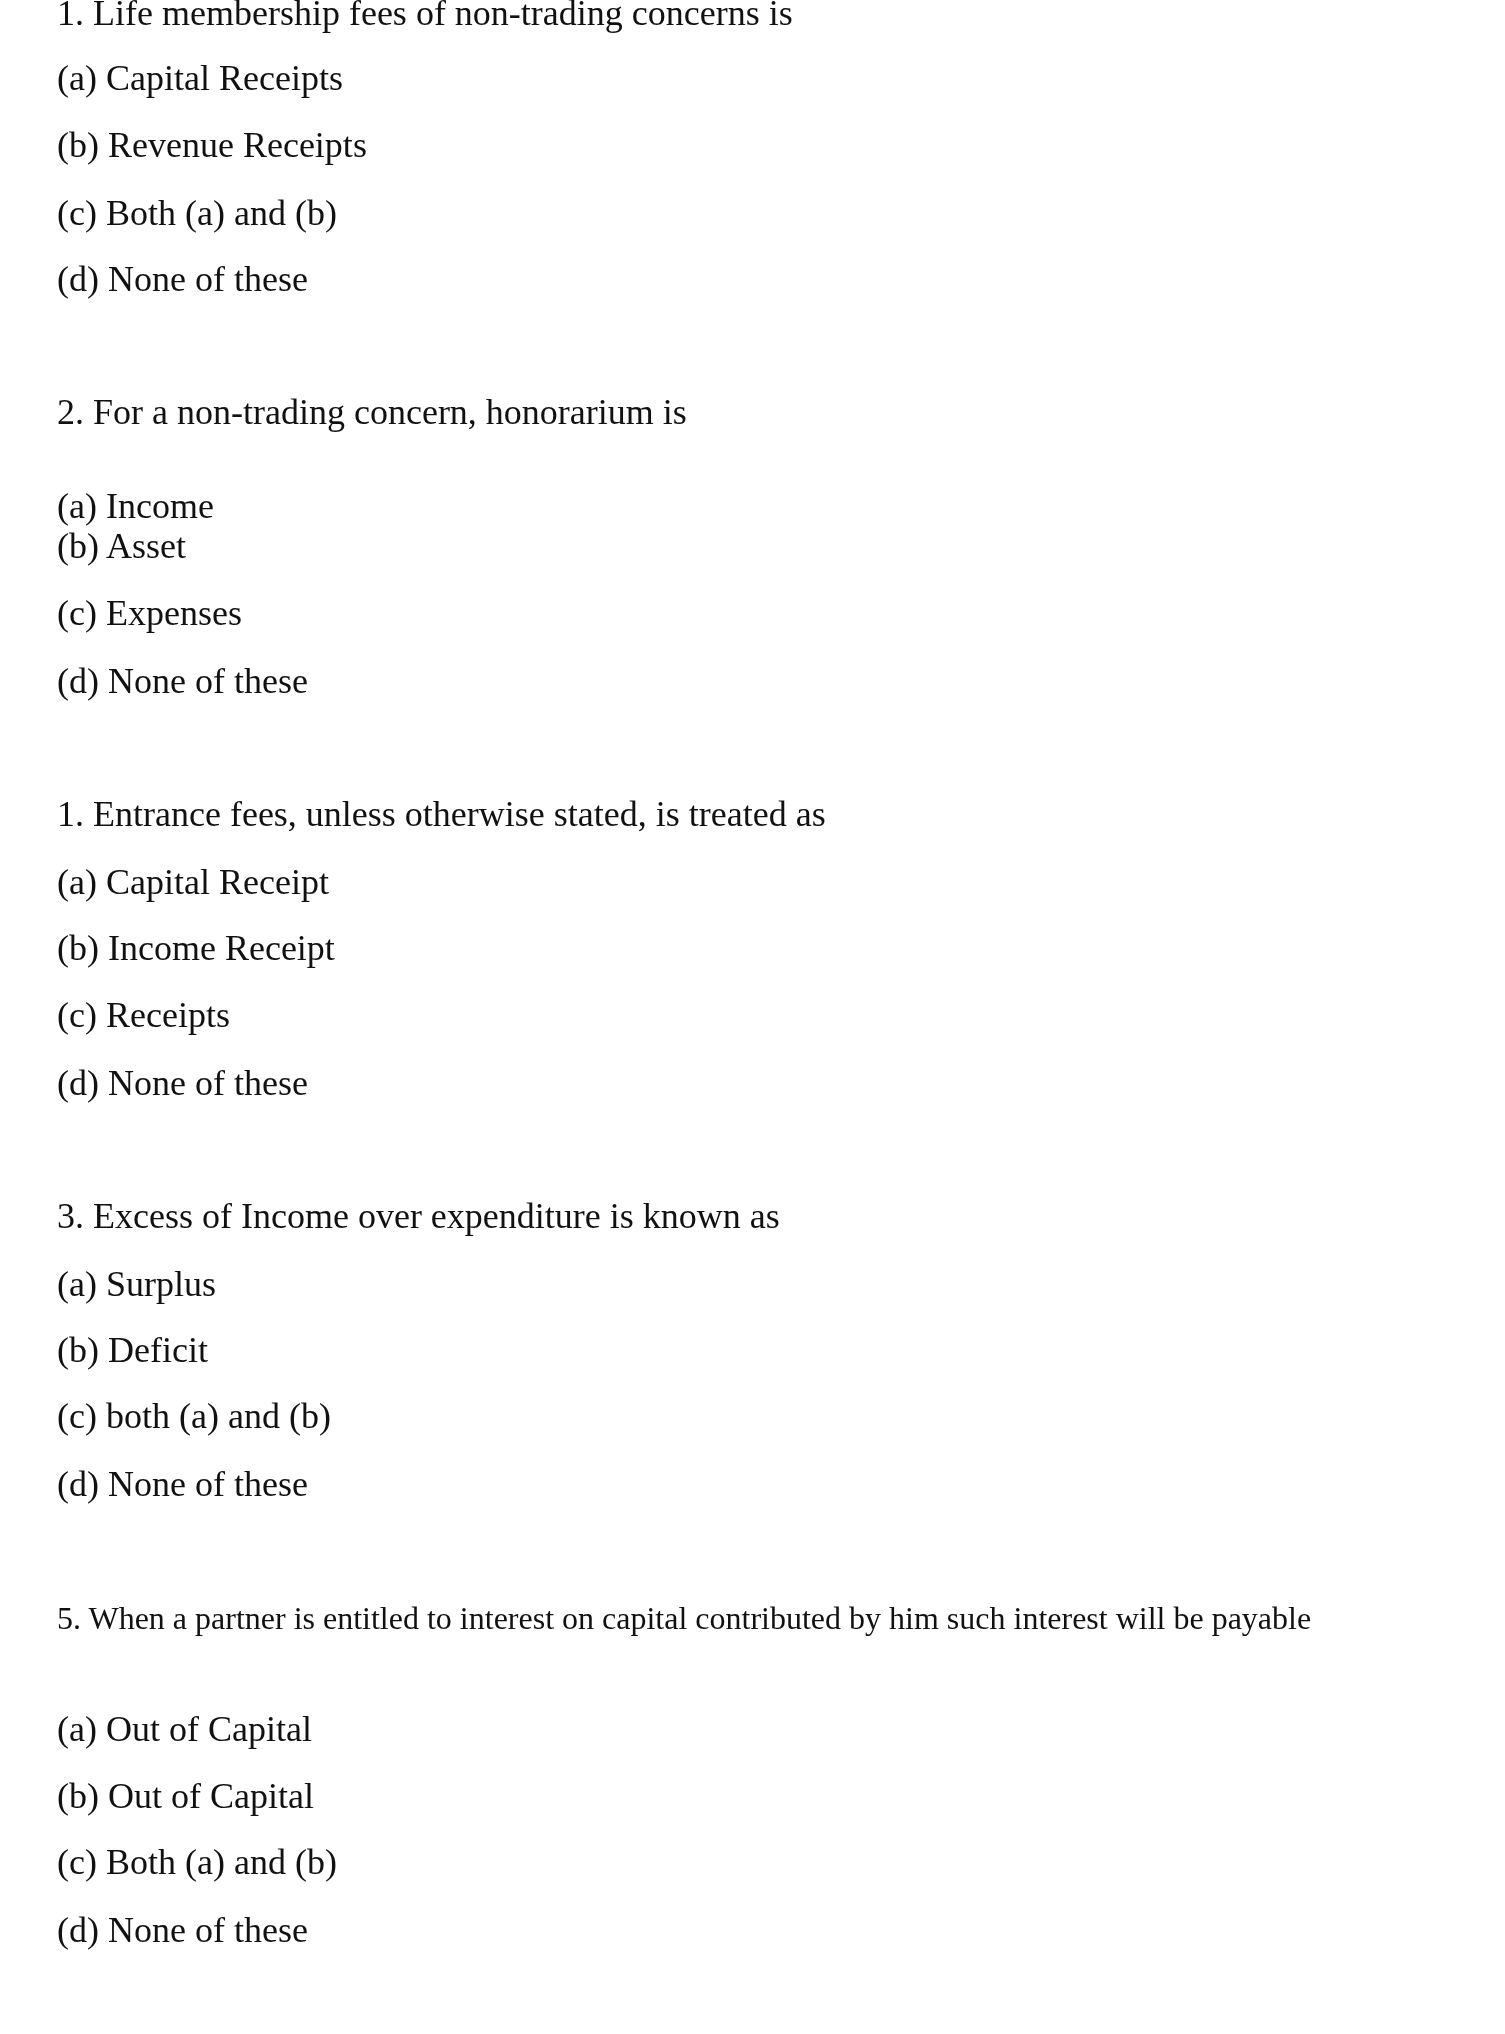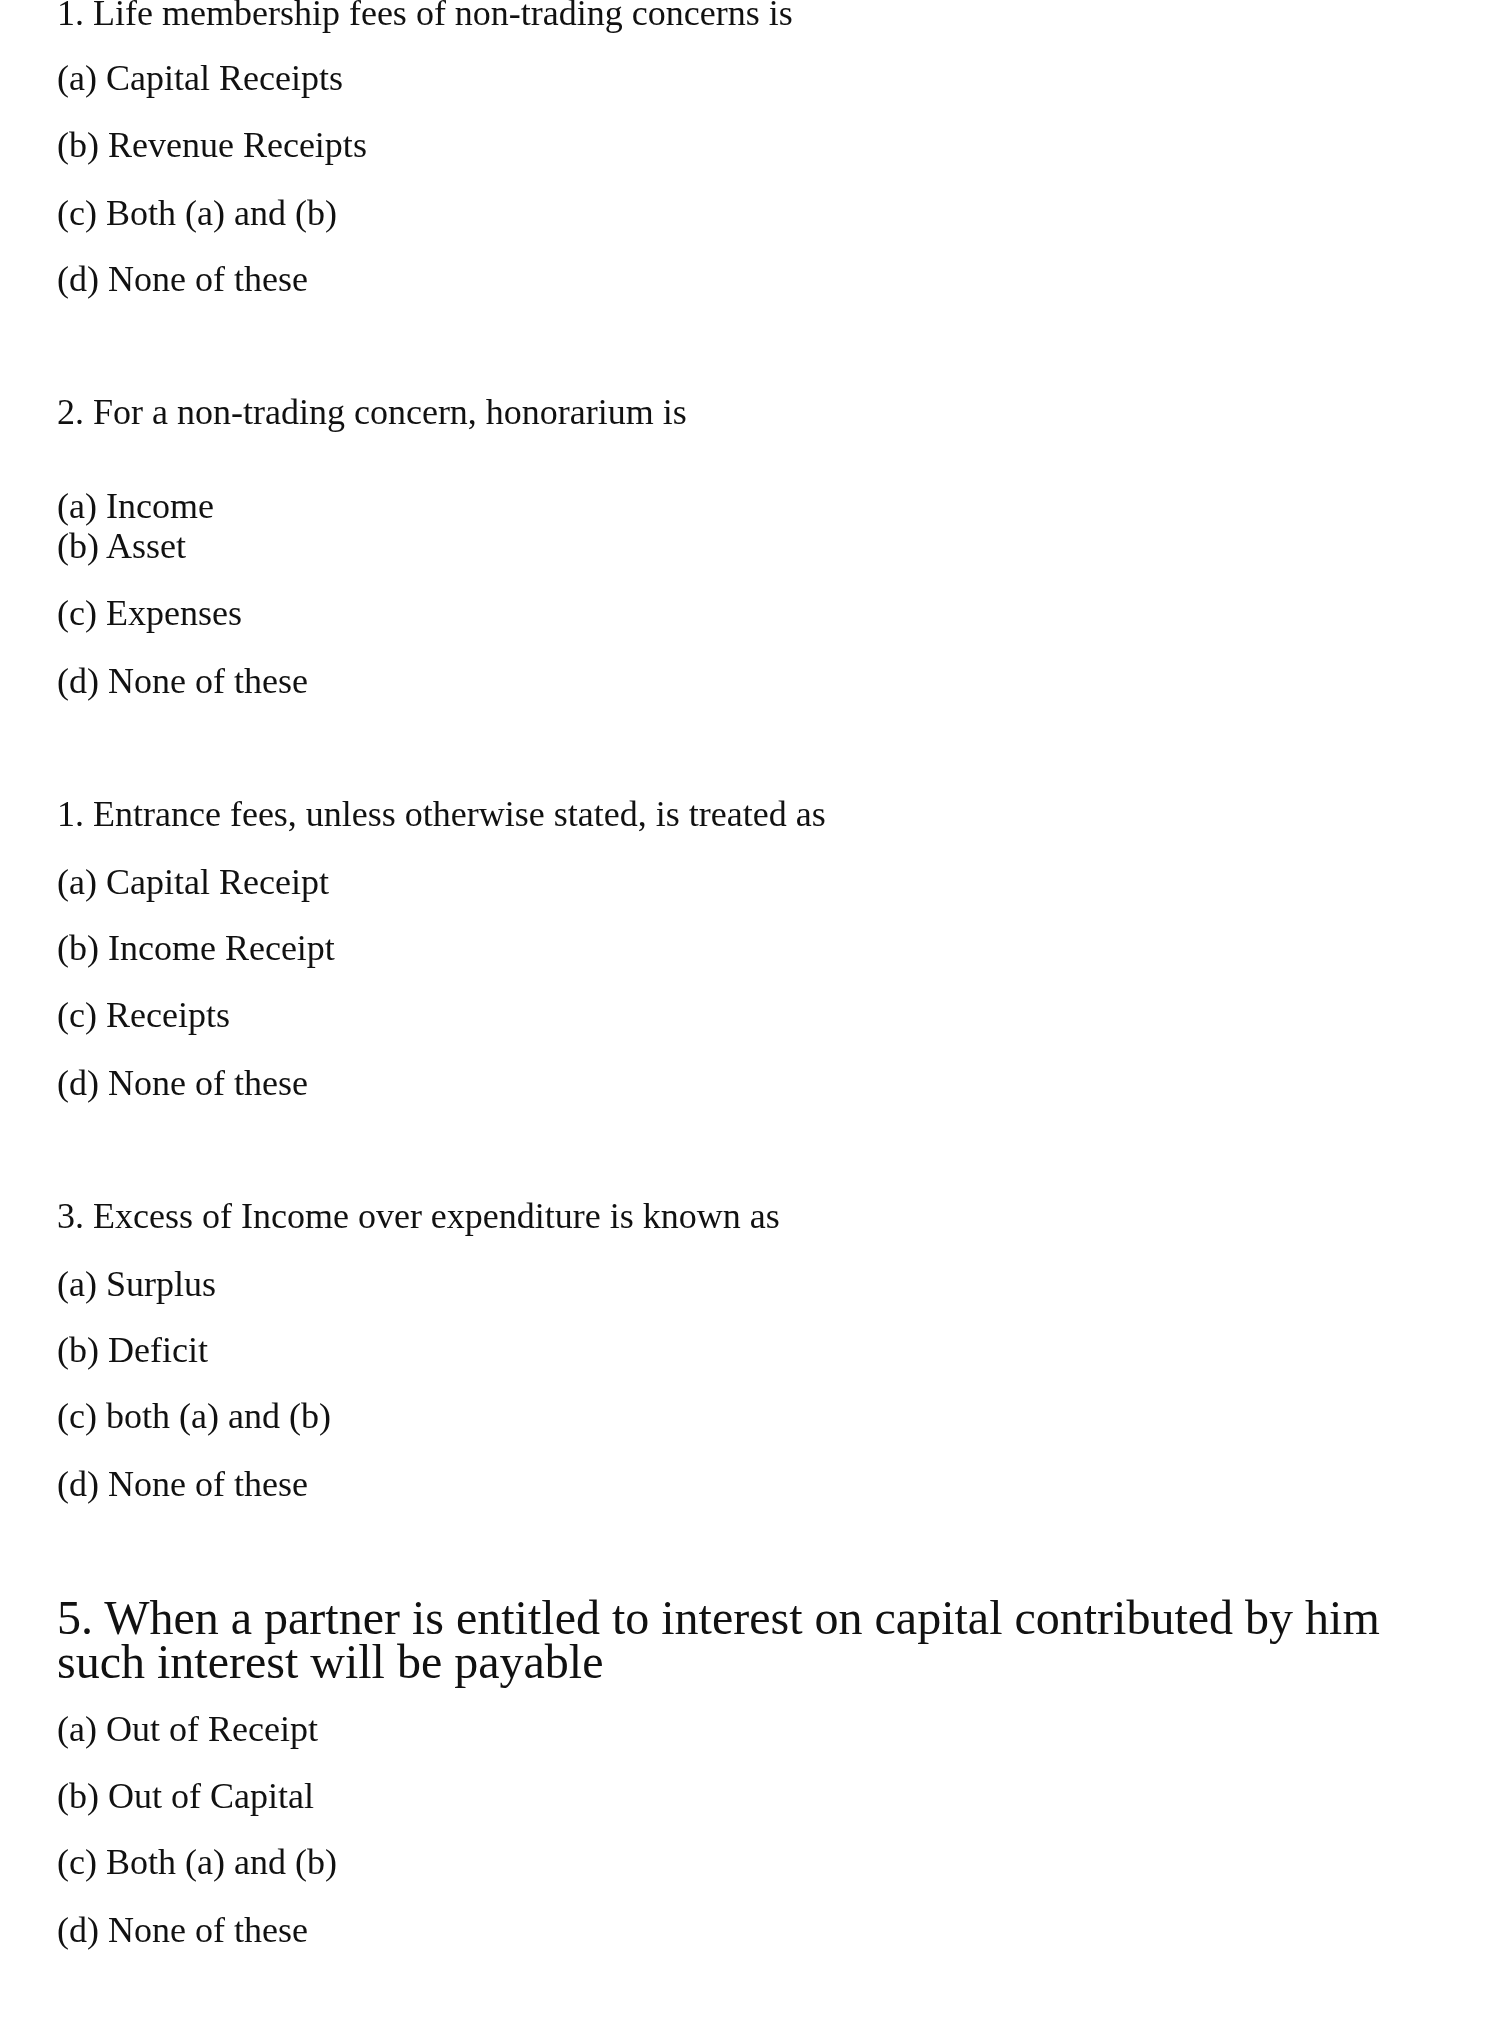--- a/index.html
+++ b/index.html
@@ -1,20 +1,20 @@
 <!DOCTYPE html>
 <html><head>
 <meta charset="utf-8">
 <style>
   html, body { margin: 0; padding: 0; background: #ffffff; }
   body { width: 1505px; height: 2034px; position: relative; overflow: hidden;
          font-family: "Liberation Serif", "DejaVu Serif", serif; color: #111111; }
   .line { position: absolute; left: 57px; font-size: 36px; line-height: 44px;
           white-space: nowrap; transform: translateY(-50%); }
-  .stem-wrap { position: absolute; left: 57px; width: 1420px; font-size: 48px;
+  .stem-wrap { position: absolute; left: 57px; width: 1420px; font-size: 32px;
                line-height: 44px; }
 </style>
 </head>
 <body>
 
 <div>
   <div class="line" style="top:13px">1. Life membership fees of non-trading concerns is</div>
   <div class="line" style="top:78px">(a) Capital Receipts</div>
   <div class="line" style="top:145px">(b) Revenue Receipts</div>
   <div class="line" style="top:213px">(c) Both (a) and (b)</div>
@@ -40,17 +40,17 @@
 <div>
   <div class="line" style="top:1216px">3. Excess of Income over expenditure is known as</div>
   <div class="line" style="top:1284px">(a) Surplus</div>
   <div class="line" style="top:1350px">(b) Deficit</div>
   <div class="line" style="top:1416px">(c) both (a) and (b)</div>
   <div class="line" style="top:1484px">(d) None of these</div>
 </div>
 
 <div>
   <div class="stem-wrap" style="top:1596px">5. When a partner is entitled to interest on capital contributed by him such interest will be payable</div>
-  <div class="line" style="top:1729px">(a) Out of Receipt</div>
+  <div class="line" style="top:1729px">(a) Out of Capital</div>
   <div class="line" style="top:1796px">(b) Out of Capital</div>
   <div class="line" style="top:1862px">(c) Both (a) and (b)</div>
   <div class="line" style="top:1930px">(d) None of these</div>
 </div>
 
 </body></html>

